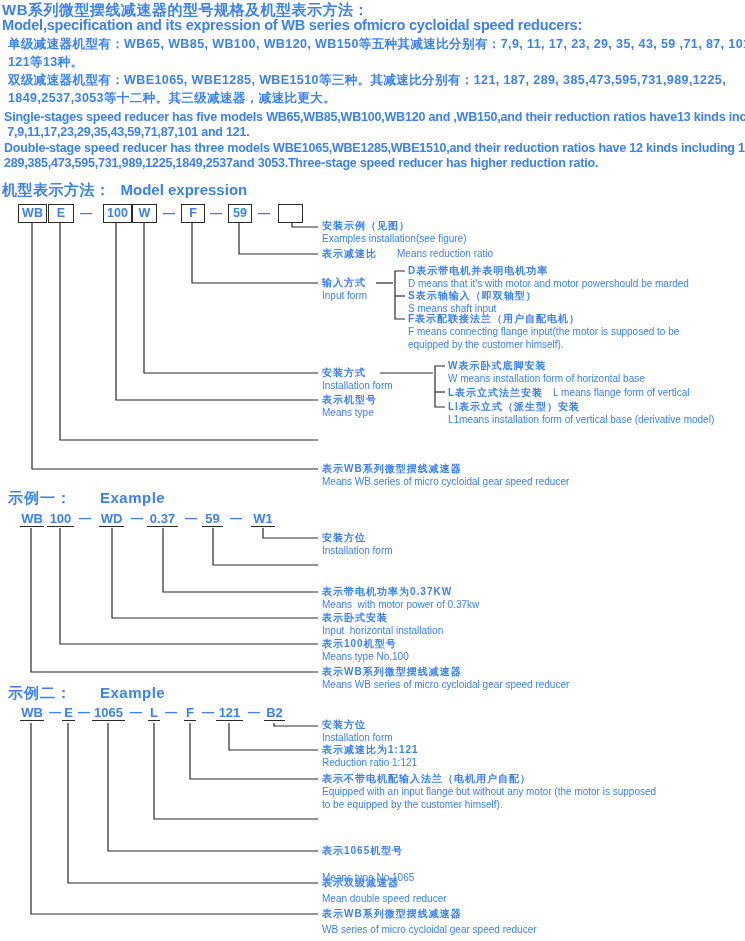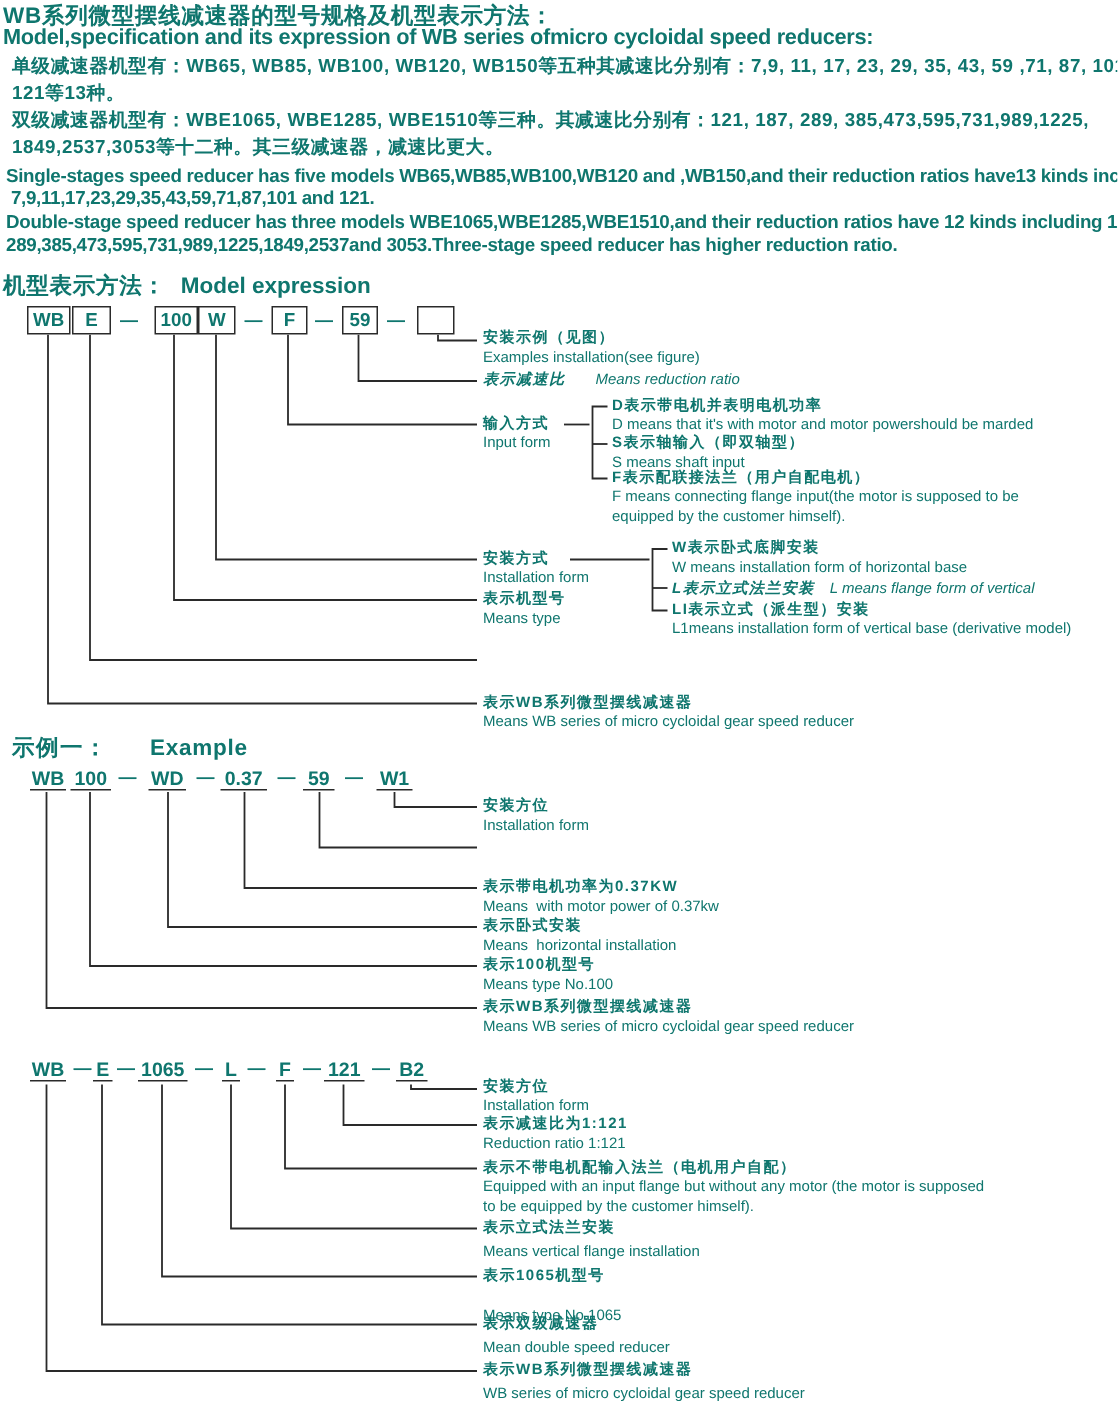--- a/index.html
+++ b/index.html
@@ -1,21 +1,21 @@
 <!DOCTYPE html>
 <html><head>
 <meta charset="utf-8">
 <style>
   html,body{margin:0;padding:0;background:#fff;}
   .page{
     position:relative;
     width:745px;height:941px;
     background:#ffffff;
     font-family:"Liberation Sans","DejaVu Sans",sans-serif;
-    color:#0f766e;
+    color:#3b82f6;
     overflow:hidden;
   }
   .abs{position:absolute;white-space:nowrap;}
   svg.lines{position:absolute;left:0;top:0;z-index:1;}
   .txt{z-index:2;}
   .title-zh{font-size:15px;font-weight:700;letter-spacing:.5px;}
   .title-en{font-size:14.5px;font-weight:700;letter-spacing:-.2px;}
   .p-zh{font-size:12.5px;font-weight:700;letter-spacing:.4px;}
   .p-en{font-size:12.5px;font-weight:700;letter-spacing:-.2px;white-space:pre;}
   .sec-head{font-size:15px;font-weight:700;letter-spacing:.5px;}
@@ -27,21 +27,21 @@
   }
   .mdash{position:absolute;font-size:12px;font-weight:700;z-index:2;}
   .term{
     position:absolute;height:15px;line-height:15px;text-align:center;
     border-bottom:1.6px solid #2a2a2a;font-size:13px;font-weight:700;z-index:2;
   }
   .tdash{position:absolute;font-size:12px;font-weight:700;z-index:2;}
   .ann{position:absolute;z-index:2;}
   .ann .zh{font-size:10px;font-weight:700;letter-spacing:1px;line-height:13px;white-space:nowrap;}
   .ann .en{font-size:10px;font-weight:400;letter-spacing:0;line-height:13px;white-space:pre;}
-  .ann.row{display:flex;gap:20px;align-items:baseline;font-style:italic;}
+  .ann.row{display:flex;gap:20px;align-items:baseline;}
   .ex-head{font-size:15px;font-weight:700;letter-spacing:1px;}
   .ex-head .en{margin-left:28px;letter-spacing:.5px;}
 </style>
 </head>
 <body>
 
 <div class="page">
 
   <svg class="lines" width="745" height="941">
     <g fill="none" stroke="#2a2a2a" stroke-width="1.2">
@@ -182,31 +182,34 @@
   <div class="ann" style="left:322px;top:531px">
     <div class="zh">安装方位</div>
     <div class="en">Installation form</div>
   </div>
   <div class="ann" style="left:322px;top:585px">
     <div class="zh">表示带电机功率为0.37KW</div>
     <div class="en">Means  with motor power of 0.37kw</div>
   </div>
   <div class="ann" style="left:322px;top:611px">
     <div class="zh">表示卧式安装</div>
-    <div class="en">Means  horizontal installation</div>
+    <div class="en">Input  horizontal installation</div>
   </div>
   <div class="ann" style="left:322px;top:637px">
     <div class="zh">表示100机型号</div>
     <div class="en">Means type No.100</div>
   </div>
   <div class="ann" style="left:322px;top:665px">
     <div class="zh">表示WB系列微型摆线减速器</div>
     <div class="en">Means WB series of micro cycloidal gear speed reducer</div>
   </div>
 
+  <div class="abs txt ex-head" style="left:8px;top:684px">
+    <span>示例二：</span><span class="en">Example</span>
+  </div>
 
   <div class="term" style="left:20px;top:705px;width:24px">WB</div>
   <div class="tdash" style="left:49px;top:705px">—</div>
   <div class="term" style="left:62px;top:705px;width:13px">E</div>
   <div class="tdash" style="left:78px;top:705px">—</div>
   <div class="term" style="left:92px;top:705px;width:33px">1065</div>
   <div class="tdash" style="left:130px;top:705px">—</div>
   <div class="term" style="left:148px;top:705px;width:12px">L</div>
   <div class="tdash" style="left:165px;top:705px">—</div>
   <div class="term" style="left:184px;top:705px;width:12px">F</div>
@@ -221,24 +224,20 @@
   </div>
   <div class="ann" style="left:322px;top:743px">
     <div class="zh">表示减速比为1:121</div>
     <div class="en">Reduction ratio 1:121</div>
   </div>
   <div class="ann" style="left:322px;top:772px">
     <div class="zh">表示不带电机配输入法兰（电机用户自配）</div>
     <div class="en">Equipped with an input flange but without any motor (the motor is supposed</div>
     <div class="en">to be equipped by the customer himself).</div>
   </div>
-  <div class="ann" style="left:322px;top:812px">
-    <div class="zh">表示立式法兰安装</div>
-    <div class="en" style="margin-top:3px">Means vertical flange installation</div>
-  </div>
   <div class="ann" style="left:322px;top:844px">
     <div class="zh">表示1065机型号</div>
     <div class="en" style="margin-top:14px">Means type No.1065</div>
   </div>
   <div class="ann" style="left:322px;top:876px">
     <div class="zh">表示双级减速器</div>
     <div class="en" style="margin-top:3px">Mean double speed reducer</div>
   </div>
   <div class="ann" style="left:322px;top:907px">
     <div class="zh">表示WB系列微型摆线减速器</div>

